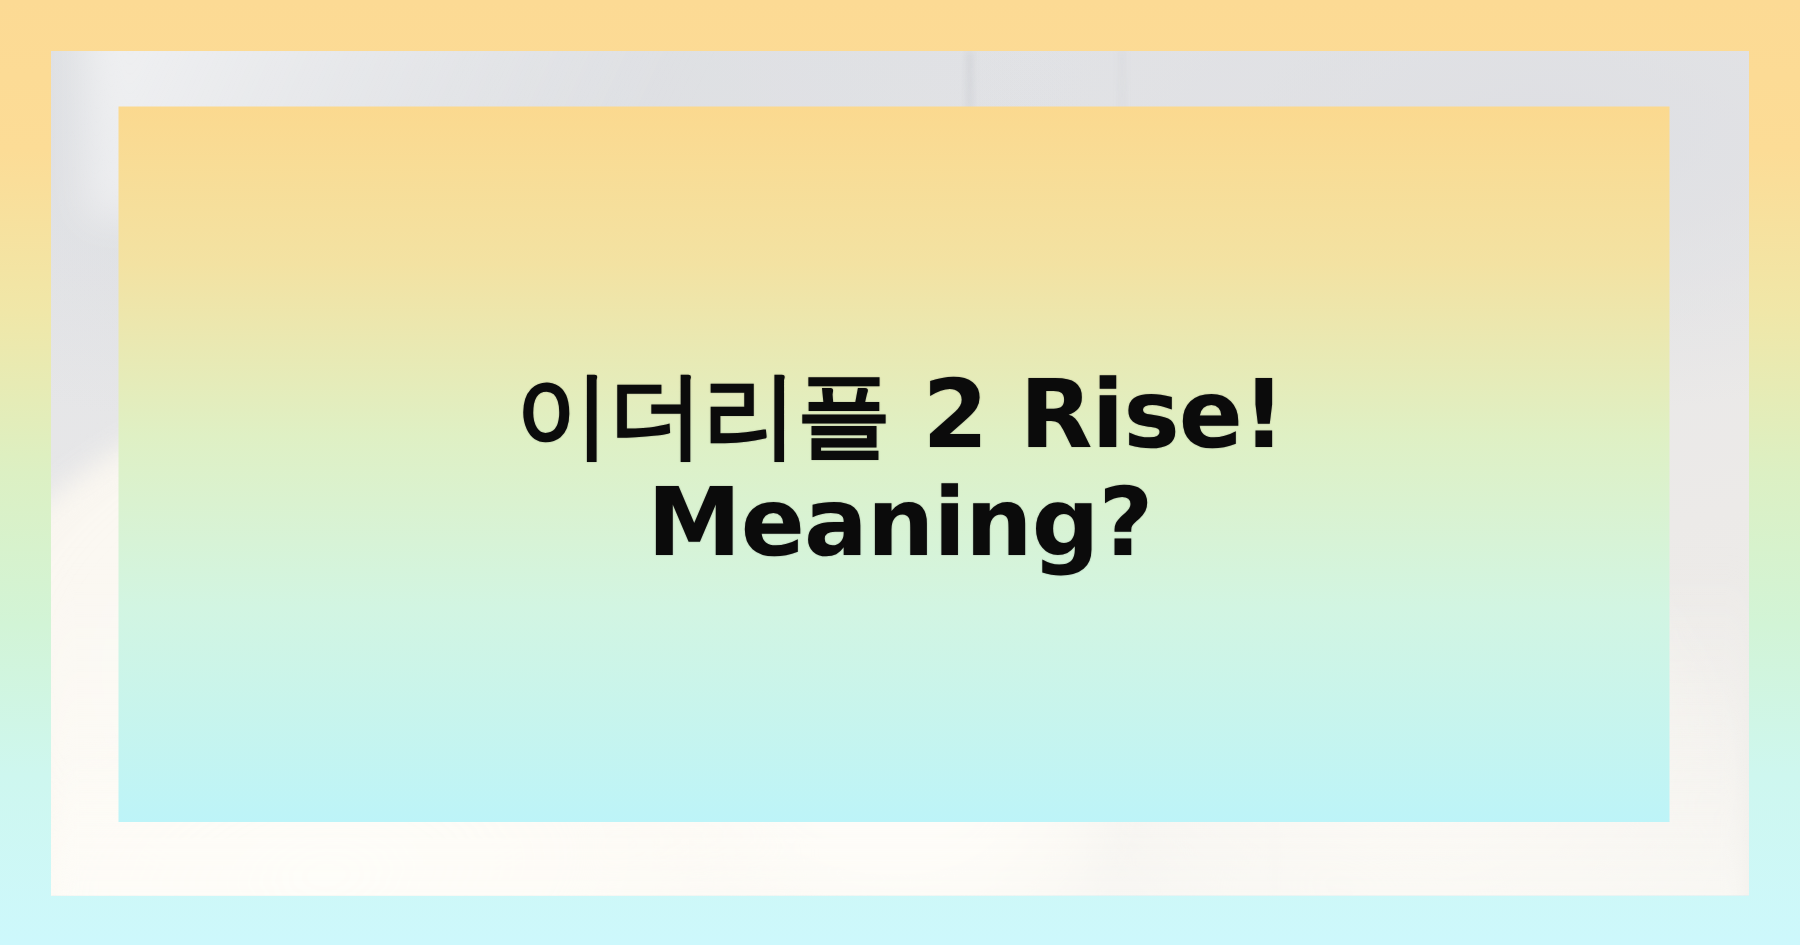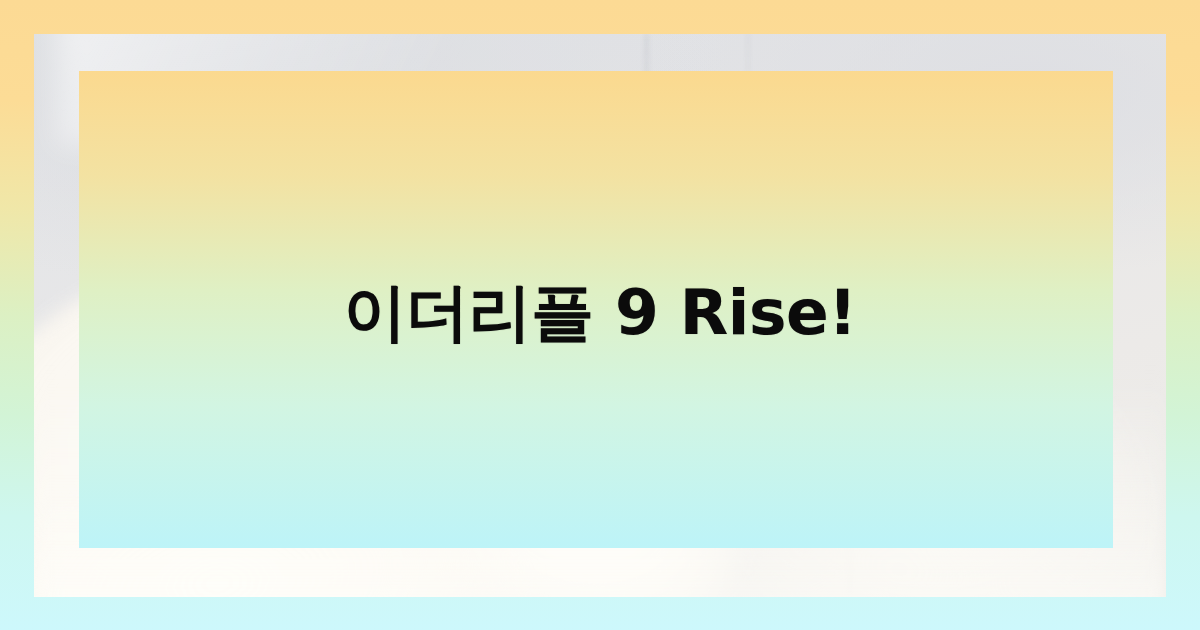--- a/index.html
+++ b/index.html
@@ -250,17 +250,18 @@
       <div class="hand-finger"></div>
       <div class="hand-wrist"></div>
       <div class="photo-bloom"></div>
     </div>
 
     <div id="inner-frame">
       <div id="inner-frame-fill"></div>
     </div>
 
     <div id="title-block">
-      <div class="title-line">이더리플 9 Rise!</div>
+      <div class="title-line">이더리플 2 Rise!</div>
+      <div class="title-line">Meaning?</div>
     </div>
 
   </div>
 </div>
 
 </body></html>

